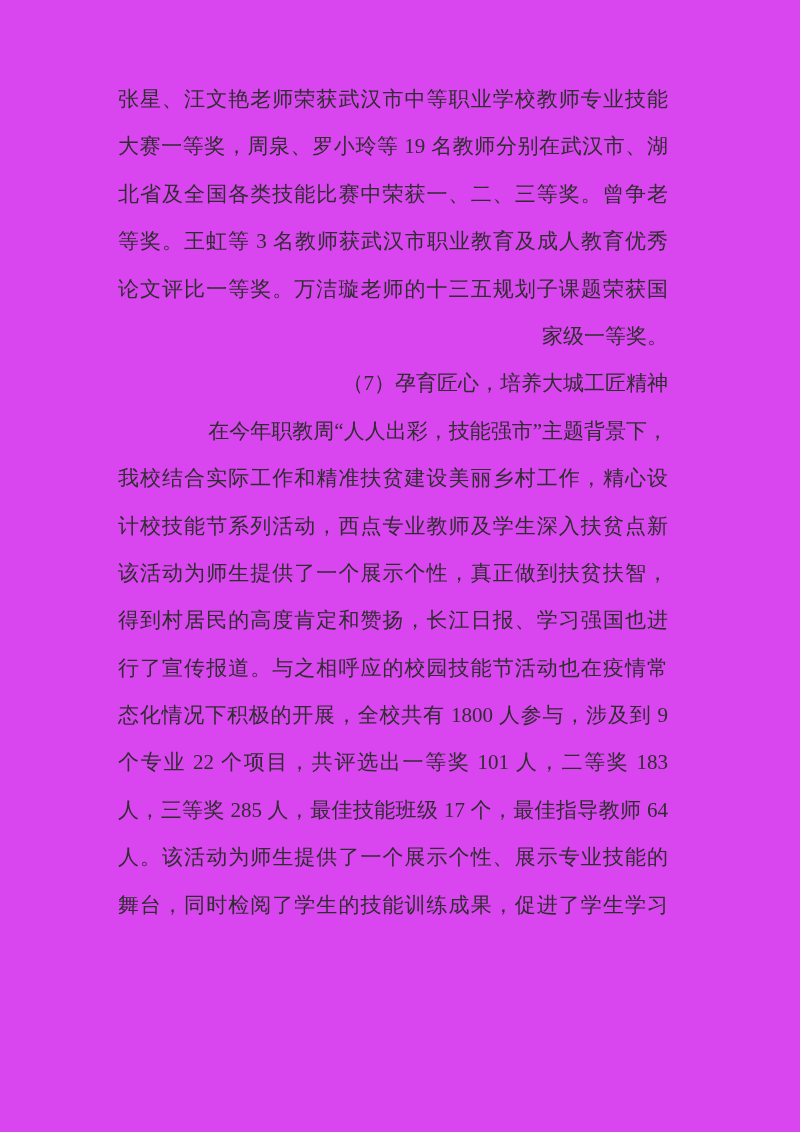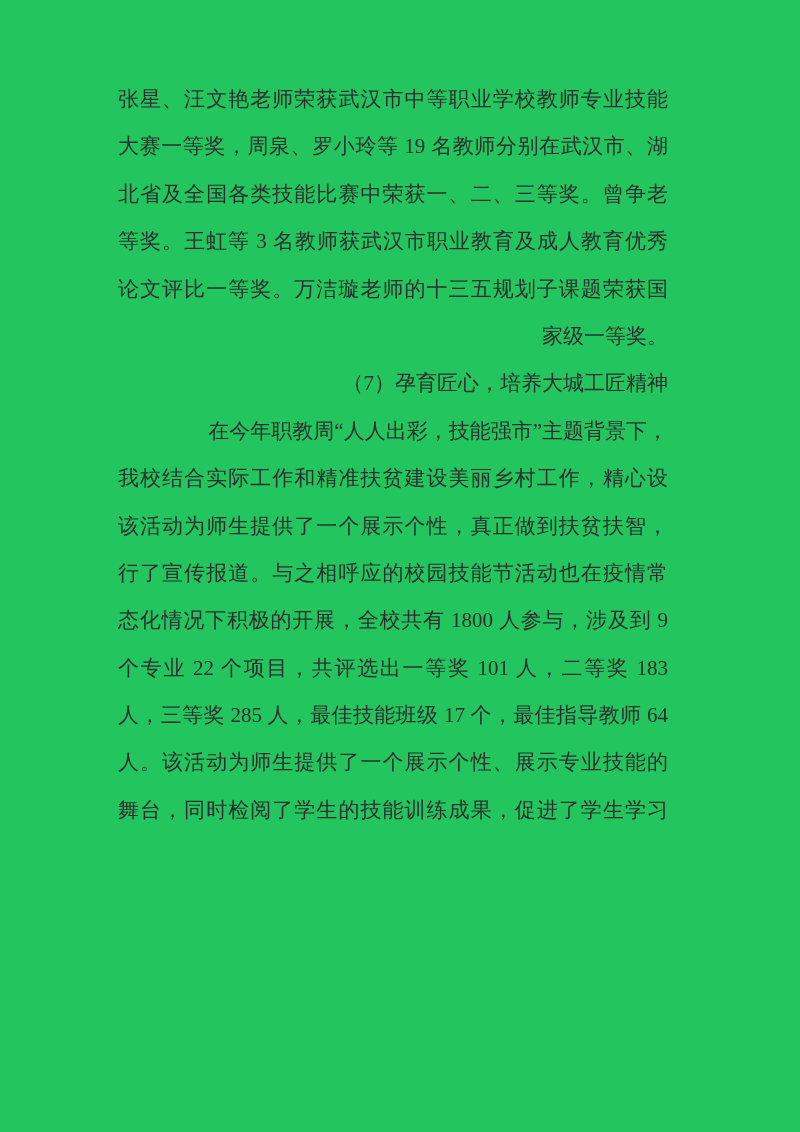--- a/index.html
+++ b/index.html
@@ -37,32 +37,34 @@
     text-align: justify;
     text-align-last: justify;
   }
   .line.indent {
     text-indent: 44px;
   }
 </style>
 </head>
 <body style="background: rgb(255, 255, 255);">
 
-<div class="page" style="background: #22c55e;">
+<div class="page" style="background: #d946ef;">
   <div class="text-block" style="color: rgb(46, 46, 46);">
       <div class="line fill">张星、汪文艳老师荣获武汉市中等职业学校教师专业技能</div>
       <div class="line fill">大赛一等奖，周泉、罗小玲等 19 名教师分别在武汉市、湖</div>
       <div class="line fill">北省及全国各类技能比赛中荣获一、二、三等奖。曾争老</div>
       <div class="line fill">等奖。王虹等 3 名教师获武汉市职业教育及成人教育优秀</div>
       <div class="line fill">论文评比一等奖。万洁璇老师的十三五规划子课题荣获国</div>
       <div class="line">家级一等奖。</div>
       <div class="line indent">（7）孕育匠心，培养大城工匠精神</div>
       <div class="line indent">在今年职教周“人人出彩，技能强市”主题背景下，</div>
       <div class="line fill">我校结合实际工作和精准扶贫建设美丽乡村工作，精心设</div>
+      <div class="line fill">计校技能节系列活动，西点专业教师及学生深入扶贫点新</div>
       <div class="line fill">该活动为师生提供了一个展示个性，真正做到扶贫扶智，</div>
+      <div class="line fill">得到村居民的高度肯定和赞扬，长江日报、学习强国也进</div>
       <div class="line fill">行了宣传报道。与之相呼应的校园技能节活动也在疫情常</div>
       <div class="line fill">态化情况下积极的开展，全校共有 1800 人参与，涉及到 9</div>
       <div class="line fill">个专业 22 个项目，共评选出一等奖 101 人，二等奖 183</div>
       <div class="line fill">人，三等奖 285 人，最佳技能班级 17 个，最佳指导教师 64</div>
       <div class="line fill">人。该活动为师生提供了一个展示个性、展示专业技能的</div>
       <div class="line fill">舞台，同时检阅了学生的技能训练成果，促进了学生学习</div>
     </div>
 </div>
 
 </body></html>

